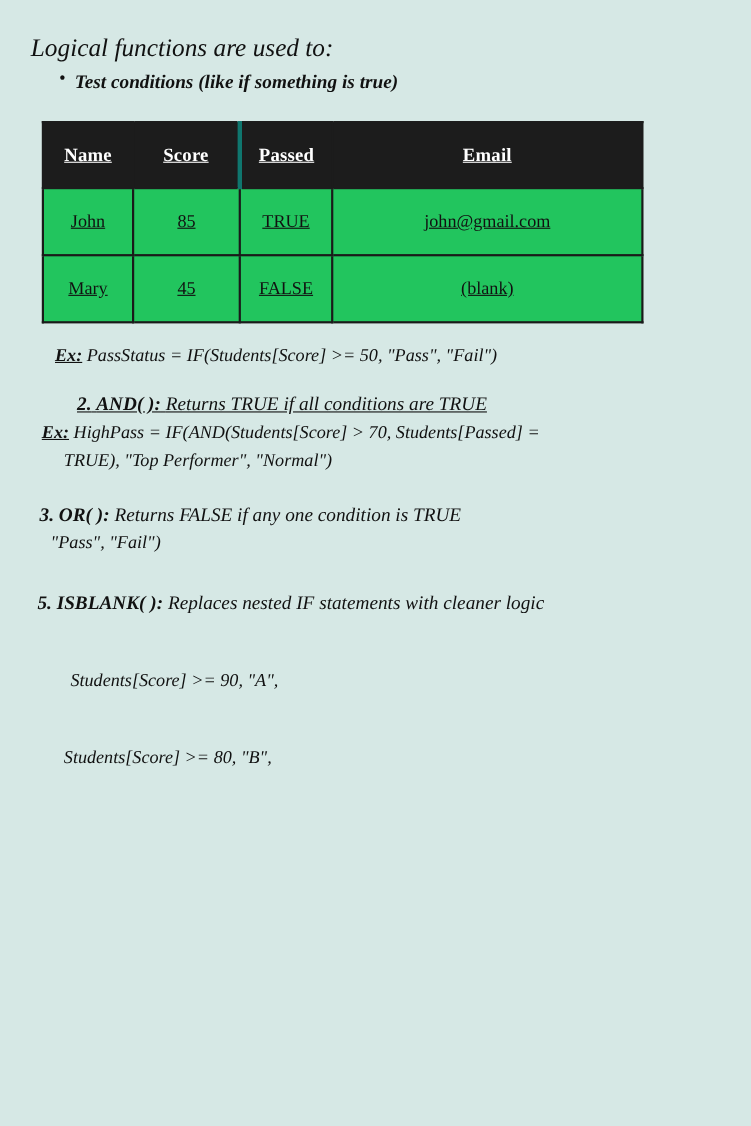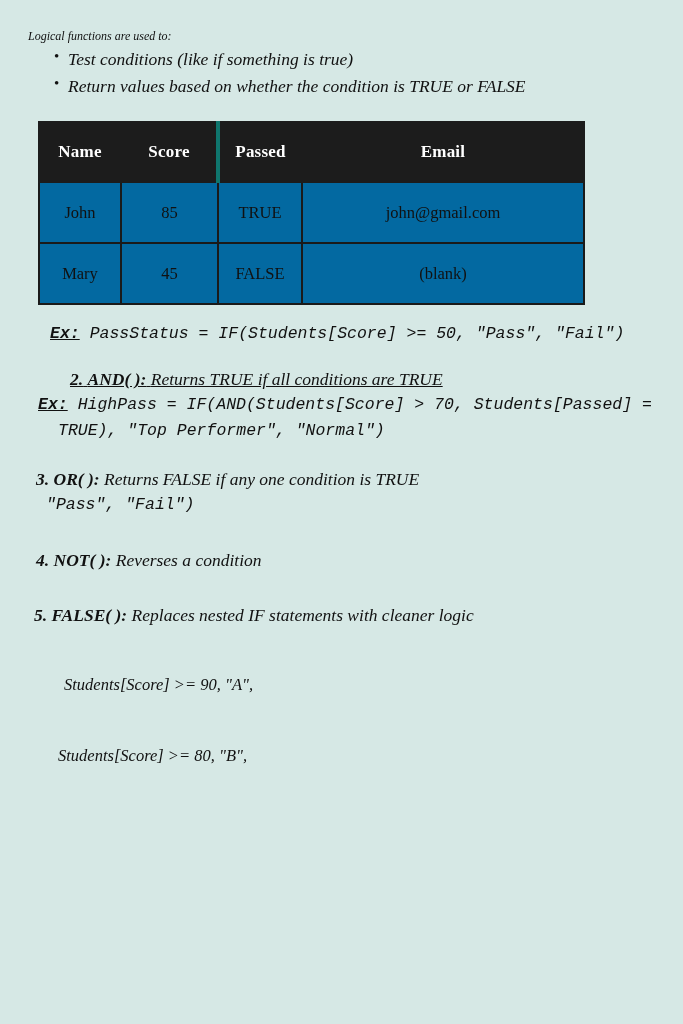--- a/index.html
+++ b/index.html
@@ -28,29 +28,30 @@
     font-size: 20.5px;
     font-weight: bold;
     font-style: italic;
     letter-spacing: 0.1px;
     margin: 0 0 4px 0;
     line-height: 1.25;
   }
 
   
   .intro-lead {
-    font-size: 12px;
+    font-size: 23px;
     font-style: italic;
     margin: 4px 0 2px 0;
     line-height: 1.35;
   }
   .bullets {
     list-style: none;
     margin: 0;
     padding: 0 0 0 26px;
+    font-weight: bold;
   }
   .bullets li {
     font-size: 17.5px;
     font-style: italic;
     line-height: 1.52;
     position: relative;
     padding-left: 14px;
     white-space: nowrap;
   }
   .bullets li::before {
@@ -71,39 +72,40 @@
     border-collapse: collapse;
     table-layout: fixed;
     width: 527px;
     background: #d6e8e5;
   }
   table.data th,
   table.data td {
     border: 2px solid #1a1a1a;
     text-align: center;
     vertical-align: middle;
+    text-decoration: underline;
   }
   table.data thead th {
     background: #1c1c1c;
     color: #ffffff;
     font-weight: bold;
     font-size: 17px;
     height: 56px;
     border-color: #1c1c1c;
     letter-spacing: 0.2px;
   }
   table.data thead th.sep {
     border-left: 2px solid #3a3a3a;
     border-right: 4px solid #0f766e;
   }
   table.data tbody td {
     height: 57px;
     font-size: 16.5px;
     color: #111111;
-    background: #0369a1;
+    background: #22c55e;
   }
   .col-name  { width: 78px; }
   .col-score { width: 92px; }
   .col-pass  { width: 79px; }
   .col-email { width: 278px; }
 
   
   .func-list {
     margin: 18px 0 0 0;
     padding: 0;
@@ -119,21 +121,20 @@
   }
   .func-head .num,
   .func-head .fname {
     font-weight: bold;
   }
   .func-ex {
     font-size: 16.5px;
     font-style: italic;
     line-height: 1.38;
     margin-top: 3px;
-    font-family: Liberation Mono, monospace;
   }
   .ex-label {
     font-weight: bold;
     text-decoration: underline;
     font-style: italic;
   }
   .code-lines {
     font-size: 16.5px;
     font-style: italic;
     line-height: 1.42;
@@ -163,21 +164,20 @@
 </head>
 <body>
 
 <div class="page">
 
 
   <p class="intro-lead">Logical functions are used to:</p>
 
   <ul class="bullets">
     <li>Test conditions (like if something is true)</li>
-    <li>Return values based on whether the condition is TRUE or FALSE</li>
   </ul>
 
   <div class="table-wrap">
     <table class="data">
       <thead>
         <tr>
           <th class="col-name">Name</th>
           <th class="col-score sep">Score</th>
           <th class="col-pass">Passed</th>
           <th class="col-email">Email</th>
@@ -225,31 +225,26 @@
     <div class="func-item item3">
       <div class="func-head">
         <span class="num">3.</span>
         <span class="fname">OR( ):</span>
         <span>Returns FALSE if any one condition is TRUE</span>
       </div>
       <div class="func-ex cont">"Pass", "Fail")</div>
     </div>
 
     <div class="func-item item4">
-      <div class="func-head">
-        <span class="num">4.</span>
-        <span class="fname">NOT( ):</span>
-        <span>Reverses a condition</span>
-      </div>
     </div>
 
     <div class="func-item item5">
       <div class="func-head">
         <span class="num">5.</span>
-        <span class="fname">FALSE( ):</span>
+        <span class="fname">ISBLANK( ):</span>
         <span>Replaces nested IF statements with cleaner logic</span>
       </div>
       <div class="code-lines">
         <div class="l1">Students[Score] &gt;= 90, "A",</div>
         <div class="l2">Students[Score] &gt;= 80, "B",</div>
         
         
       </div>
     </div>
 

